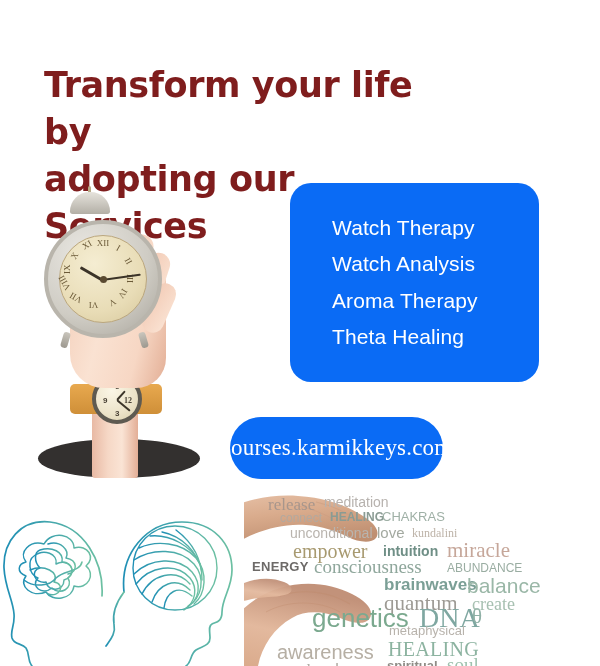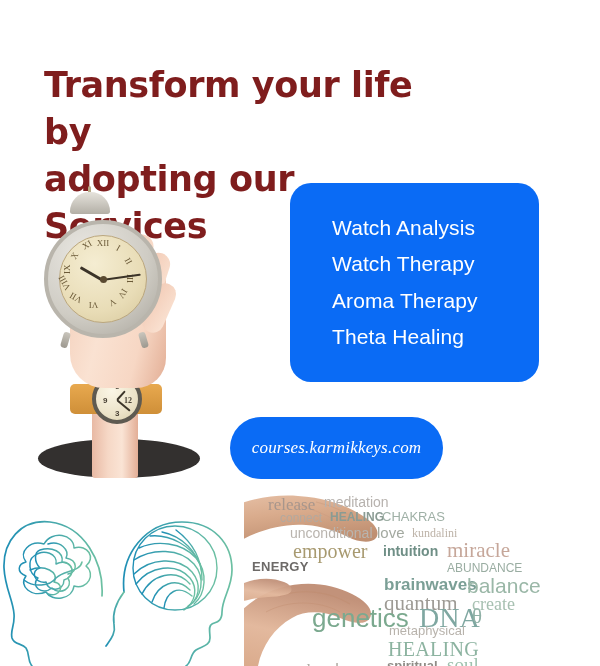--- a/index.html
+++ b/index.html
@@ -37,21 +37,21 @@
 
   
   .url-pill {
     position: absolute; left: 230px; top: 417px;
     width: 213px; height: 62px;
     background: #0A6BF5; border-radius: 31px;
     display: flex; align-items: center; justify-content: center;
   }
   .url-pill span {
     color: #ffffff; font-family: "Liberation Serif", serif;
-    font-size: 17px; letter-spacing: 0.2px; font-style: italic;
+    font-size: 23px; letter-spacing: 0.2px;
   }
 
   
   .clock-panel { position: absolute; left: 18px; top: 186px; width: 215px; height: 298px; }
   .shadow-ellipse {
     position: absolute; left: 20px; top: 253px; width: 162px; height: 39px;
     background: #33302F; border-radius: 50%;
   }
   .forearm {
     position: absolute; left: 74px; top: 150px; width: 46px; height: 142px;
@@ -208,22 +208,22 @@
             <i style="transform: translate(-18px, -31.1769px) translate(-50%, -50%) rotate(330deg);">XI</i>
           </div>
         <span class="hand-h"></span>
         <span class="hand-m"></span>
         <span class="clock-pin"></span>
       </div>
     </div>
   </div>
 
   <div class="services-card">
+    <div class="service-item">Watch Therapy</div>
     <div class="service-item">Watch Analysis</div>
-    <div class="service-item">Watch Therapy</div>
     <div class="service-item">Aroma Therapy</div>
     <div class="service-item">Theta Healing</div>
   </div>
 
   <div class="url-pill">
     <span>courses.karmikkeys.com</span>
   </div>
 
   <div class="brain-panel">
     <svg width="240" height="166" viewBox="0 0 240 166">
@@ -311,29 +311,31 @@
         <span class="cw" style="left: 36px; top: 20px; font-size: 12px; color: rgb(179, 169, 159); font-family: &quot;Liberation Sans&quot;, sans-serif; font-weight: 400; font-style: normal; letter-spacing: 0px;">connect</span>
         <span class="cw" style="left: 86px; top: 19px; font-size: 12px; color: rgb(138, 155, 147); font-family: &quot;Liberation Sans&quot;, sans-serif; font-weight: 700; font-style: normal; letter-spacing: 0px;">HEALING</span>
         <span class="cw" style="left: 138px; top: 18px; font-size: 13px; color: rgb(159, 176, 166); font-family: &quot;Liberation Sans&quot;, sans-serif; font-weight: 400; font-style: normal; letter-spacing: 0px;">CHAKRAS</span>
         <span class="cw" style="left: 46px; top: 34px; font-size: 14px; color: rgb(185, 180, 174); font-family: &quot;Liberation Sans&quot;, sans-serif; font-weight: 400; font-style: normal; letter-spacing: 0px;">unconditional</span>
         <span class="cw" style="left: 133px; top: 33px; font-size: 15px; color: rgb(163, 169, 160); font-family: &quot;Liberation Sans&quot;, sans-serif; font-weight: 400; font-style: normal; letter-spacing: 0px;">love</span>
         <span class="cw" style="left: 168px; top: 35px; font-size: 12px; color: rgb(189, 179, 168); font-family: &quot;Liberation Serif&quot;, serif; font-weight: 400; font-style: normal; letter-spacing: 0px;">kundalini</span>
         <span class="cw" style="left: 49px; top: 49px; font-size: 20px; color: rgb(168, 154, 112); font-family: &quot;Liberation Serif&quot;, serif; font-weight: 400; font-style: normal; letter-spacing: 0px;">empower</span>
         <span class="cw" style="left: 139px; top: 52px; font-size: 14px; color: rgb(111, 143, 134); font-family: &quot;Liberation Sans&quot;, sans-serif; font-weight: 700; font-style: normal; letter-spacing: 0px;">intuition</span>
         <span class="cw" style="left: 203px; top: 48px; font-size: 21px; color: rgb(198, 167, 154); font-family: &quot;Liberation Serif&quot;, serif; font-weight: 400; font-style: normal; letter-spacing: 0px;">miracle</span>
         <span class="cw" style="left: 8px; top: 68px; font-size: 13px; color: rgb(109, 106, 104); font-family: &quot;Liberation Sans&quot;, sans-serif; font-weight: 700; font-style: normal; letter-spacing: 0.3px;">ENERGY</span>
+        <span class="cw" style="left: 70px; top: 65px; font-size: 19px; color: rgb(143, 167, 156); font-family: &quot;Liberation Serif&quot;, serif; font-weight: 400; font-style: normal; letter-spacing: 0px;">consciousness</span>
         <span class="cw" style="left: 203px; top: 70px; font-size: 12px; color: rgb(154, 173, 162); font-family: &quot;Liberation Sans&quot;, sans-serif; font-weight: 400; font-style: normal; letter-spacing: 0px;">ABUNDANCE</span>
         <span class="cw" style="left: 140px; top: 84px; font-size: 17px; color: rgb(123, 159, 150); font-family: &quot;Liberation Sans&quot;, sans-serif; font-weight: 700; font-style: normal; letter-spacing: 0px;">brainwaves</span>
         <span class="cw" style="left: 223px; top: 83px; font-size: 21px; color: rgb(154, 183, 167); font-family: &quot;Liberation Sans&quot;, sans-serif; font-weight: 400; font-style: normal; letter-spacing: 0px;">balance</span>
         <span class="cw" style="left: 140px; top: 101px; font-size: 21px; color: rgb(157, 154, 148); font-family: &quot;Liberation Serif&quot;, serif; font-weight: 400; font-style: normal; letter-spacing: 0px;">quantum</span>
         <span class="cw" style="left: 228px; top: 103px; font-size: 18px; color: rgb(167, 192, 177); font-family: &quot;Liberation Serif&quot;, serif; font-weight: 400; font-style: normal; letter-spacing: 0px;">create</span>
         <span class="cw" style="left: 175px; top: 112px; font-size: 28px; color: rgb(127, 167, 161); font-family: &quot;Liberation Serif&quot;, serif; font-weight: 400; font-style: normal; letter-spacing: 0px;">DNA</span>
         <span class="cw" style="left: 68px; top: 113px; font-size: 26px; color: rgb(123, 169, 143); font-family: &quot;Liberation Sans&quot;, sans-serif; font-weight: 400; font-style: normal; letter-spacing: 0px;">genetics</span>
         <span class="cw" style="left: 228px; top: 114px; font-size: 21px; color: rgb(143, 176, 166); font-family: &quot;Liberation Serif&quot;, serif; font-weight: 400; font-style: normal; letter-spacing: 0px;">θ</span>
         <span class="cw" style="left: 145px; top: 132px; font-size: 13px; color: rgb(184, 179, 172); font-family: &quot;Liberation Sans&quot;, sans-serif; font-weight: 400; font-style: normal; letter-spacing: 0px;">metaphysical</span>
+        <span class="cw" style="left: 33px; top: 150px; font-size: 20px; color: rgb(182, 175, 164); font-family: &quot;Liberation Sans&quot;, sans-serif; font-weight: 400; font-style: normal; letter-spacing: 0px;">awareness</span>
         <span class="cw" style="left: 144px; top: 147px; font-size: 20px; color: rgb(140, 179, 160); font-family: &quot;Liberation Serif&quot;, serif; font-weight: 400; font-style: normal; letter-spacing: 0.3px;">HEALING</span>
         <span class="cw" style="left: 143px; top: 167px; font-size: 13px; color: rgb(143, 140, 134); font-family: &quot;Liberation Sans&quot;, sans-serif; font-weight: 700; font-style: normal; letter-spacing: 0px;">spiritual</span>
         <span class="cw" style="left: 203px; top: 163px; font-size: 19px; color: rgb(158, 194, 174); font-family: &quot;Liberation Serif&quot;, serif; font-weight: 400; font-style: normal; letter-spacing: 0px;">soul</span>
         <span class="cw" style="left: 23px; top: 170px; font-size: 17px; color: rgb(176, 171, 164); font-family: &quot;Liberation Serif&quot;, serif; font-weight: 400; font-style: normal; letter-spacing: 0px;">growth</span>
         <span class="cw" style="left: 82px; top: 169px; font-size: 18px; color: rgb(181, 176, 168); font-family: &quot;Liberation Sans&quot;, sans-serif; font-weight: 400; font-style: normal; letter-spacing: 0px;">change</span>
         <span class="cw" style="left: 146px; top: 172px; font-size: 15px; color: rgb(174, 170, 163); font-family: &quot;Liberation Sans&quot;, sans-serif; font-weight: 400; font-style: normal; letter-spacing: 0px;">transform</span>
       </div>
   </div>
 
 </div>

